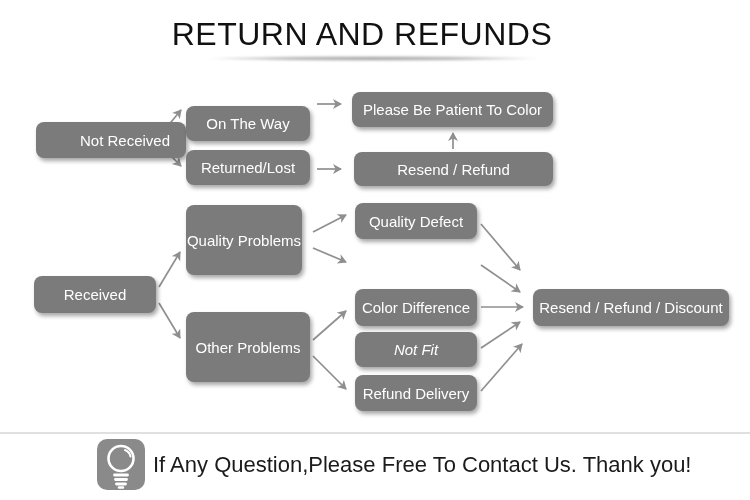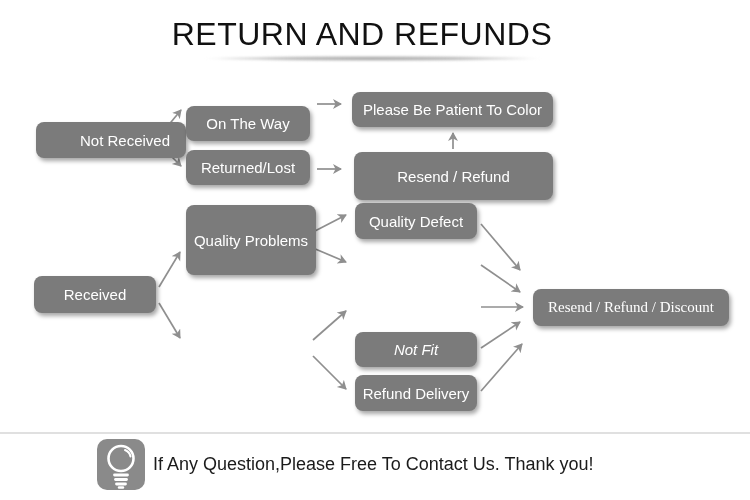--- a/index.html
+++ b/index.html
@@ -46,30 +46,30 @@
     align-items: center;
     justify-content: center;
     font-size: 15px;
     white-space: nowrap;
     z-index: 2;
   }
   #n-not-received          { left: 36px;  top: 122px; width: 122px; height: 36px; padding-left: 28px; }
   #n-on-the-way            { left: 186px; top: 87px;  width: 124px; height: 35px; margin-top: 19px; }
   #n-returned-lost         { left: 186px; top: 150px; width: 124px; height: 35px; }
   #n-please-wait           { left: 352px; top: 92px;  width: 201px; height: 35px; }
-  #n-resend-refund         { left: 354px; top: 152px; width: 199px; height: 48px; }
+  #n-resend-refund         { left: 354px; top: 152px; width: 199px; height: 34px; }
   #n-received              { left: 34px;  top: 276px; width: 122px; height: 37px; }
-  #n-quality-problems      { left: 186px; top: 205px; width: 130px; height: 70px; }
+  #n-quality-problems      { left: 186px; top: 205px; width: 116px; height: 70px; }
   #n-other-problems        { left: 186px; top: 312px; width: 124px; height: 70px; }
   #n-quality-defect        { left: 355px; top: 203px; width: 122px; height: 36px; }
   #n-damage                { left: 355px; top: 246px; width: 122px; height: 36px; }
   #n-color-difference      { left: 355px; top: 289px; width: 122px; height: 37px; }
   #n-not-fit               { left: 355px; top: 332px; width: 122px; height: 35px; font-style: italic; }
   #n-wrong-delivery        { left: 355px; top: 375px; width: 122px; height: 36px; }
-  #n-resend-refund-discount{ left: 533px; top: 289px; width: 196px; height: 37px; font-family: Liberation Serif, serif; }
+  #n-resend-refund-discount{ left: 533px; top: 289px; width: 196px; height: 37px; }
 
   
   #arrows {
     position: absolute;
     left: 0; top: 0;
     width: 750px; height: 500px;
     z-index: 1;
   }
   .arrow-line {
     stroke: var(--arrow, #8f8f8f);
@@ -94,21 +94,21 @@
     display: flex;
     align-items: center;
     justify-content: center;
   }
   .footer-message {
     position: absolute;
     left: 153px; top: 439px;
     height: 51px;
     display: flex;
     align-items: center;
-    font-size: 18px;
+    font-size: 22px;
     color: var(--footer-text, #1b1b1b);
     white-space: nowrap;
   }
 </style>
 </head>
 <body>
 
 <div id="stage">
 
   <div class="title">RETURN AND REFUNDS</div>
@@ -145,21 +145,23 @@
     <line class="arrow-line" marker-end="url(#ah)" x1="481" y1="391" x2="522" y2="344"></line>
   </svg>
 
   <div class="node" id="n-not-received">Not Received</div>
   <div class="node" id="n-on-the-way">On The Way</div>
   <div class="node" id="n-returned-lost">Returned/Lost</div>
   <div class="node" id="n-please-wait">Please Be Patient To Color</div>
   <div class="node" id="n-resend-refund">Resend / Refund</div>
   <div class="node" id="n-received">Received</div>
   <div class="node" id="n-quality-problems">Quality Problems</div>
+  <div class="node" id="n-other-problems">Other Problems</div>
   <div class="node" id="n-quality-defect">Quality Defect</div>
+  <div class="node" id="n-color-difference">Color Difference</div>
   <div class="node" id="n-not-fit">Not Fit</div>
   <div class="node" id="n-wrong-delivery">Refund Delivery</div>
   <div class="node" id="n-resend-refund-discount">Resend / Refund / Discount</div>
 
   <div class="footer-divider"></div>
 
   <div class="footer-icon-box">
     <svg width="48" height="51" viewBox="0 0 48 51" xmlns="http://www.w3.org/2000/svg">
       <circle cx="24" cy="19.5" r="12.5" fill="none" stroke="#ffffff" stroke-width="2.6"></circle>
       <path d="M28,11 a9,9 0 0 1 5.5,6.5" fill="none" stroke="#ffffff" stroke-width="2" stroke-linecap="round"></path>

